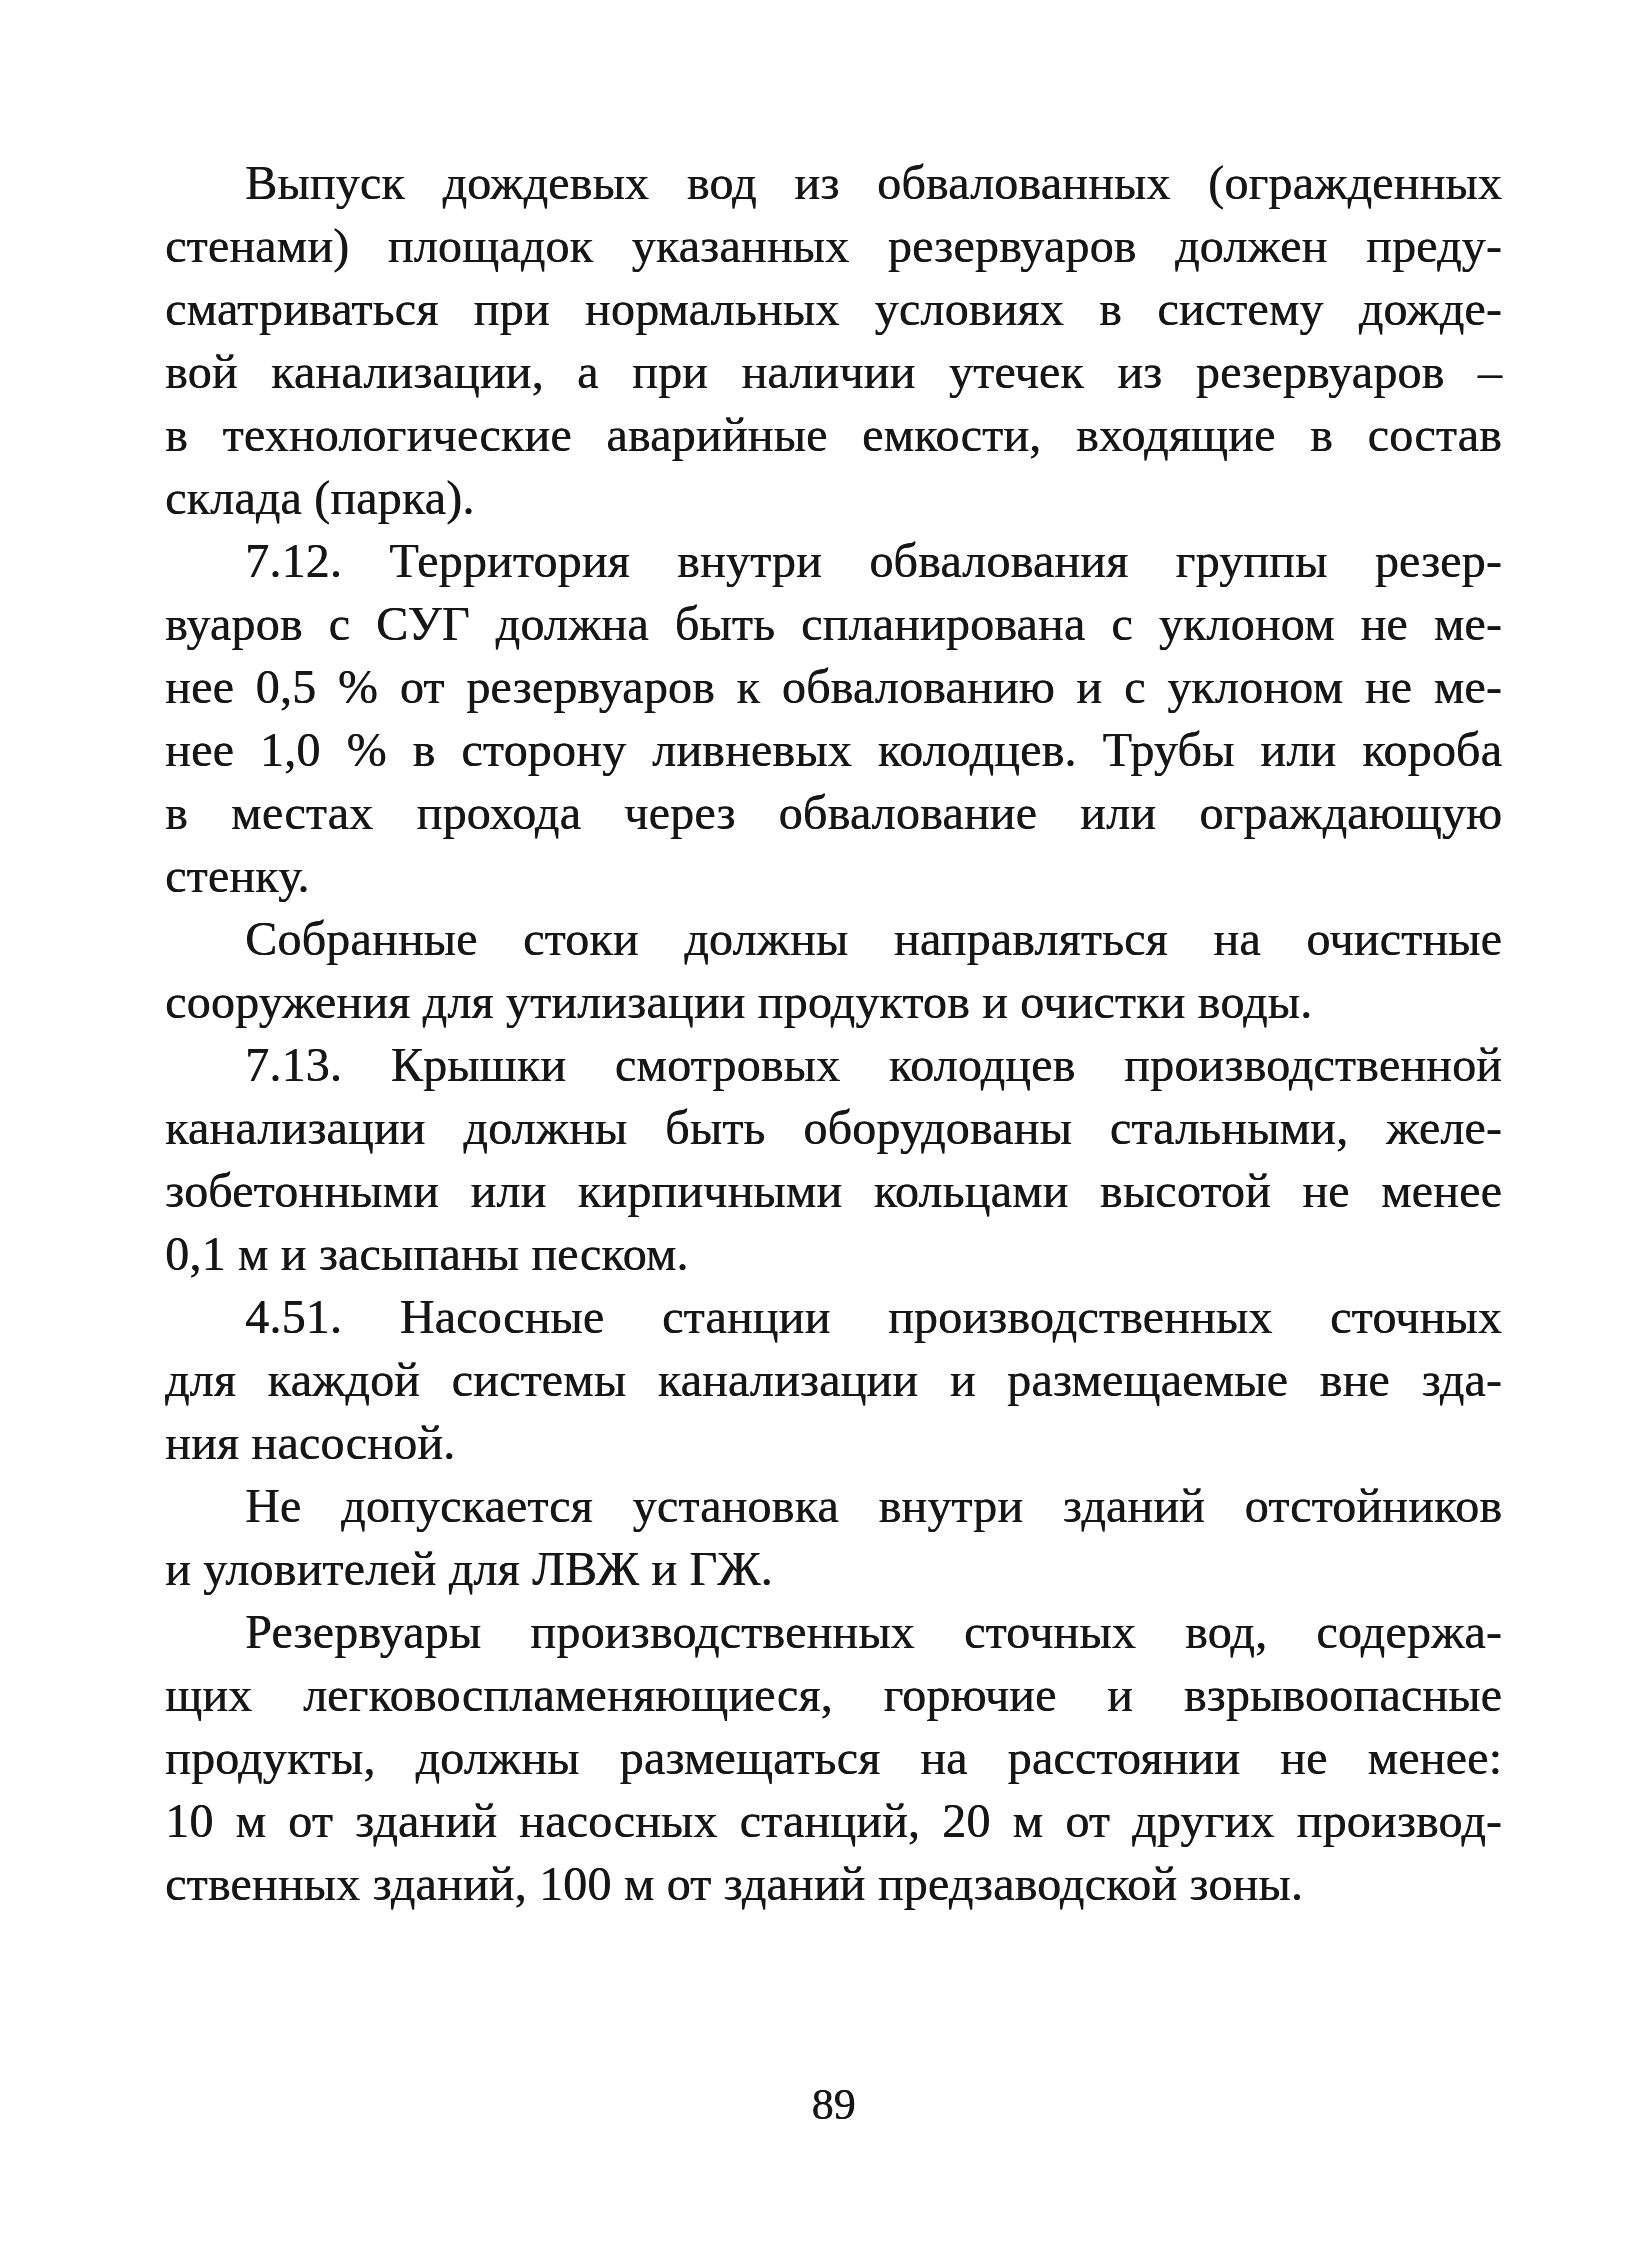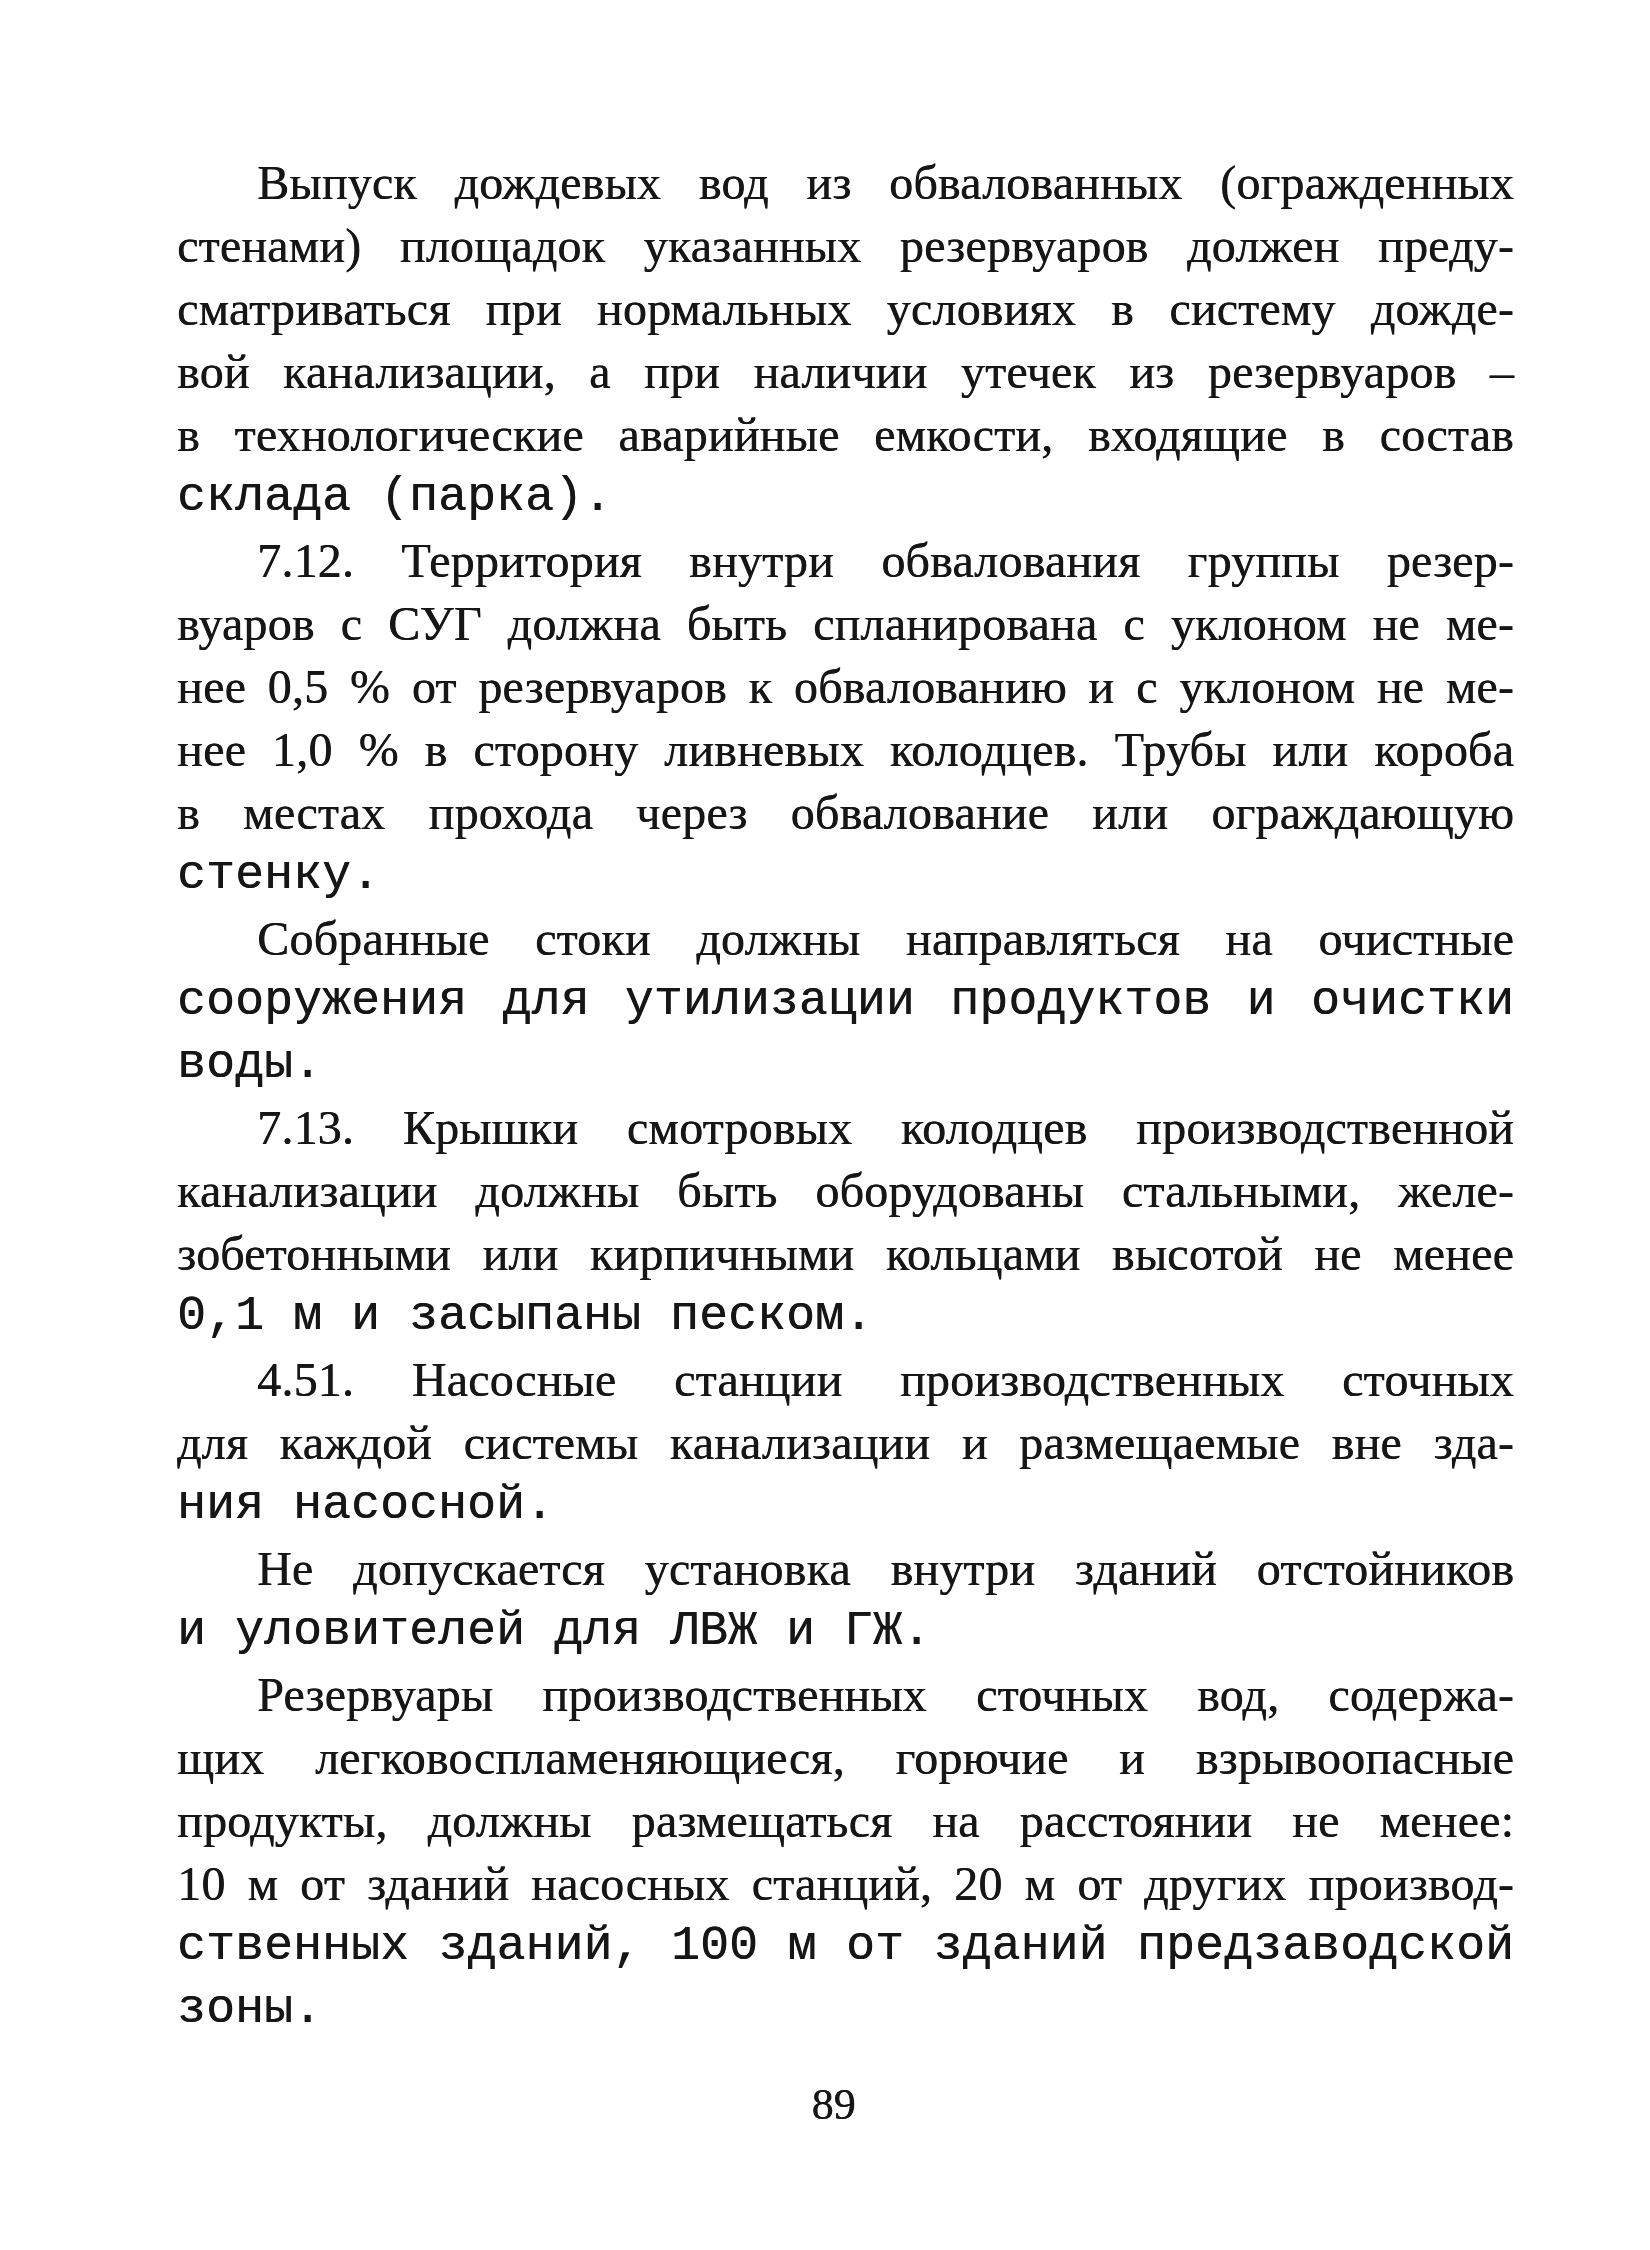--- a/index.html
+++ b/index.html
@@ -19,21 +19,21 @@
   }
 
   .page {
     position: absolute;
     inset: 0;
     background: #ffffff;
   }
 
   .text-block {
     position: absolute;
-    left: 177px;
+    left: 165px;
     top: 151px;
     width: 1337px;
     font-size: 48px;
     line-height: 63px;
     color: #161616;
     
     text-shadow: 0.5px 0 0 currentColor;
     letter-spacing: 0.2px;
   }
 
@@ -42,21 +42,20 @@
   }
 
   .line {
     text-align: justify;
     text-align-last: justify;
     white-space: normal;
   }
 
   .line.last {
     text-align-last: left;
-    font-family: Liberation Mono, monospace;
   }
 
   .line.first {
     text-indent: 80px;
   }
 
   .page-number {
     position: absolute;
     left: 165px;
     top: 2083px;

